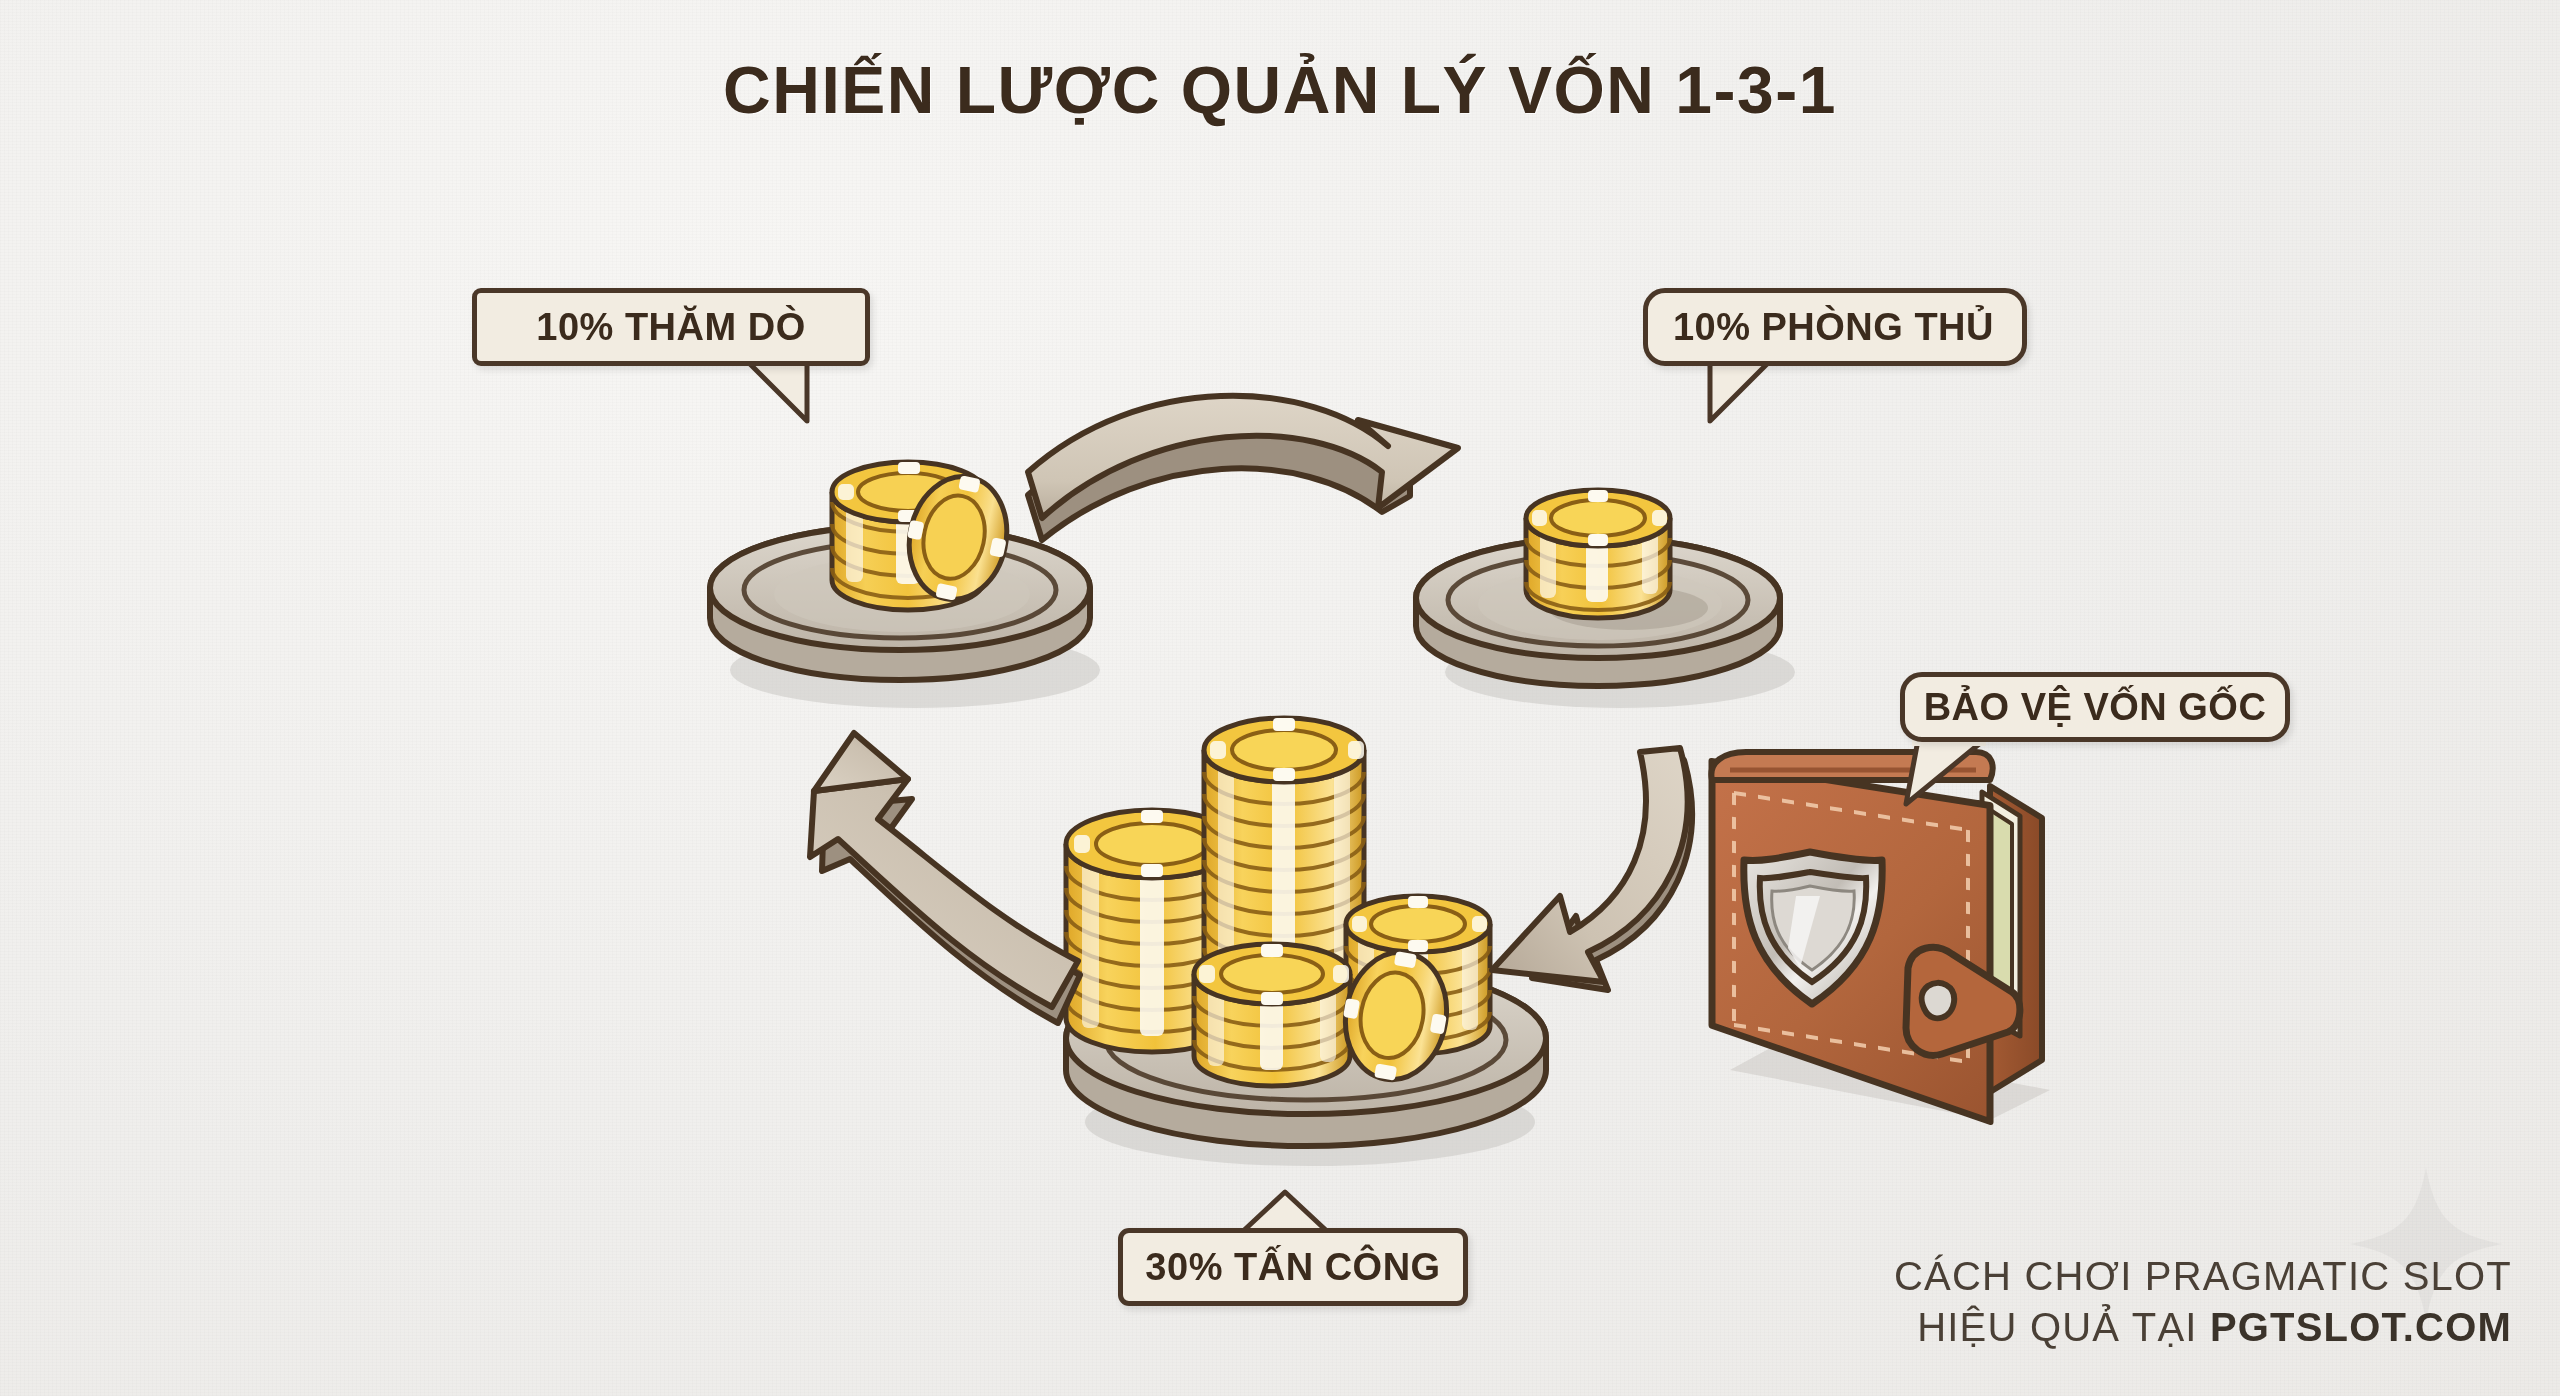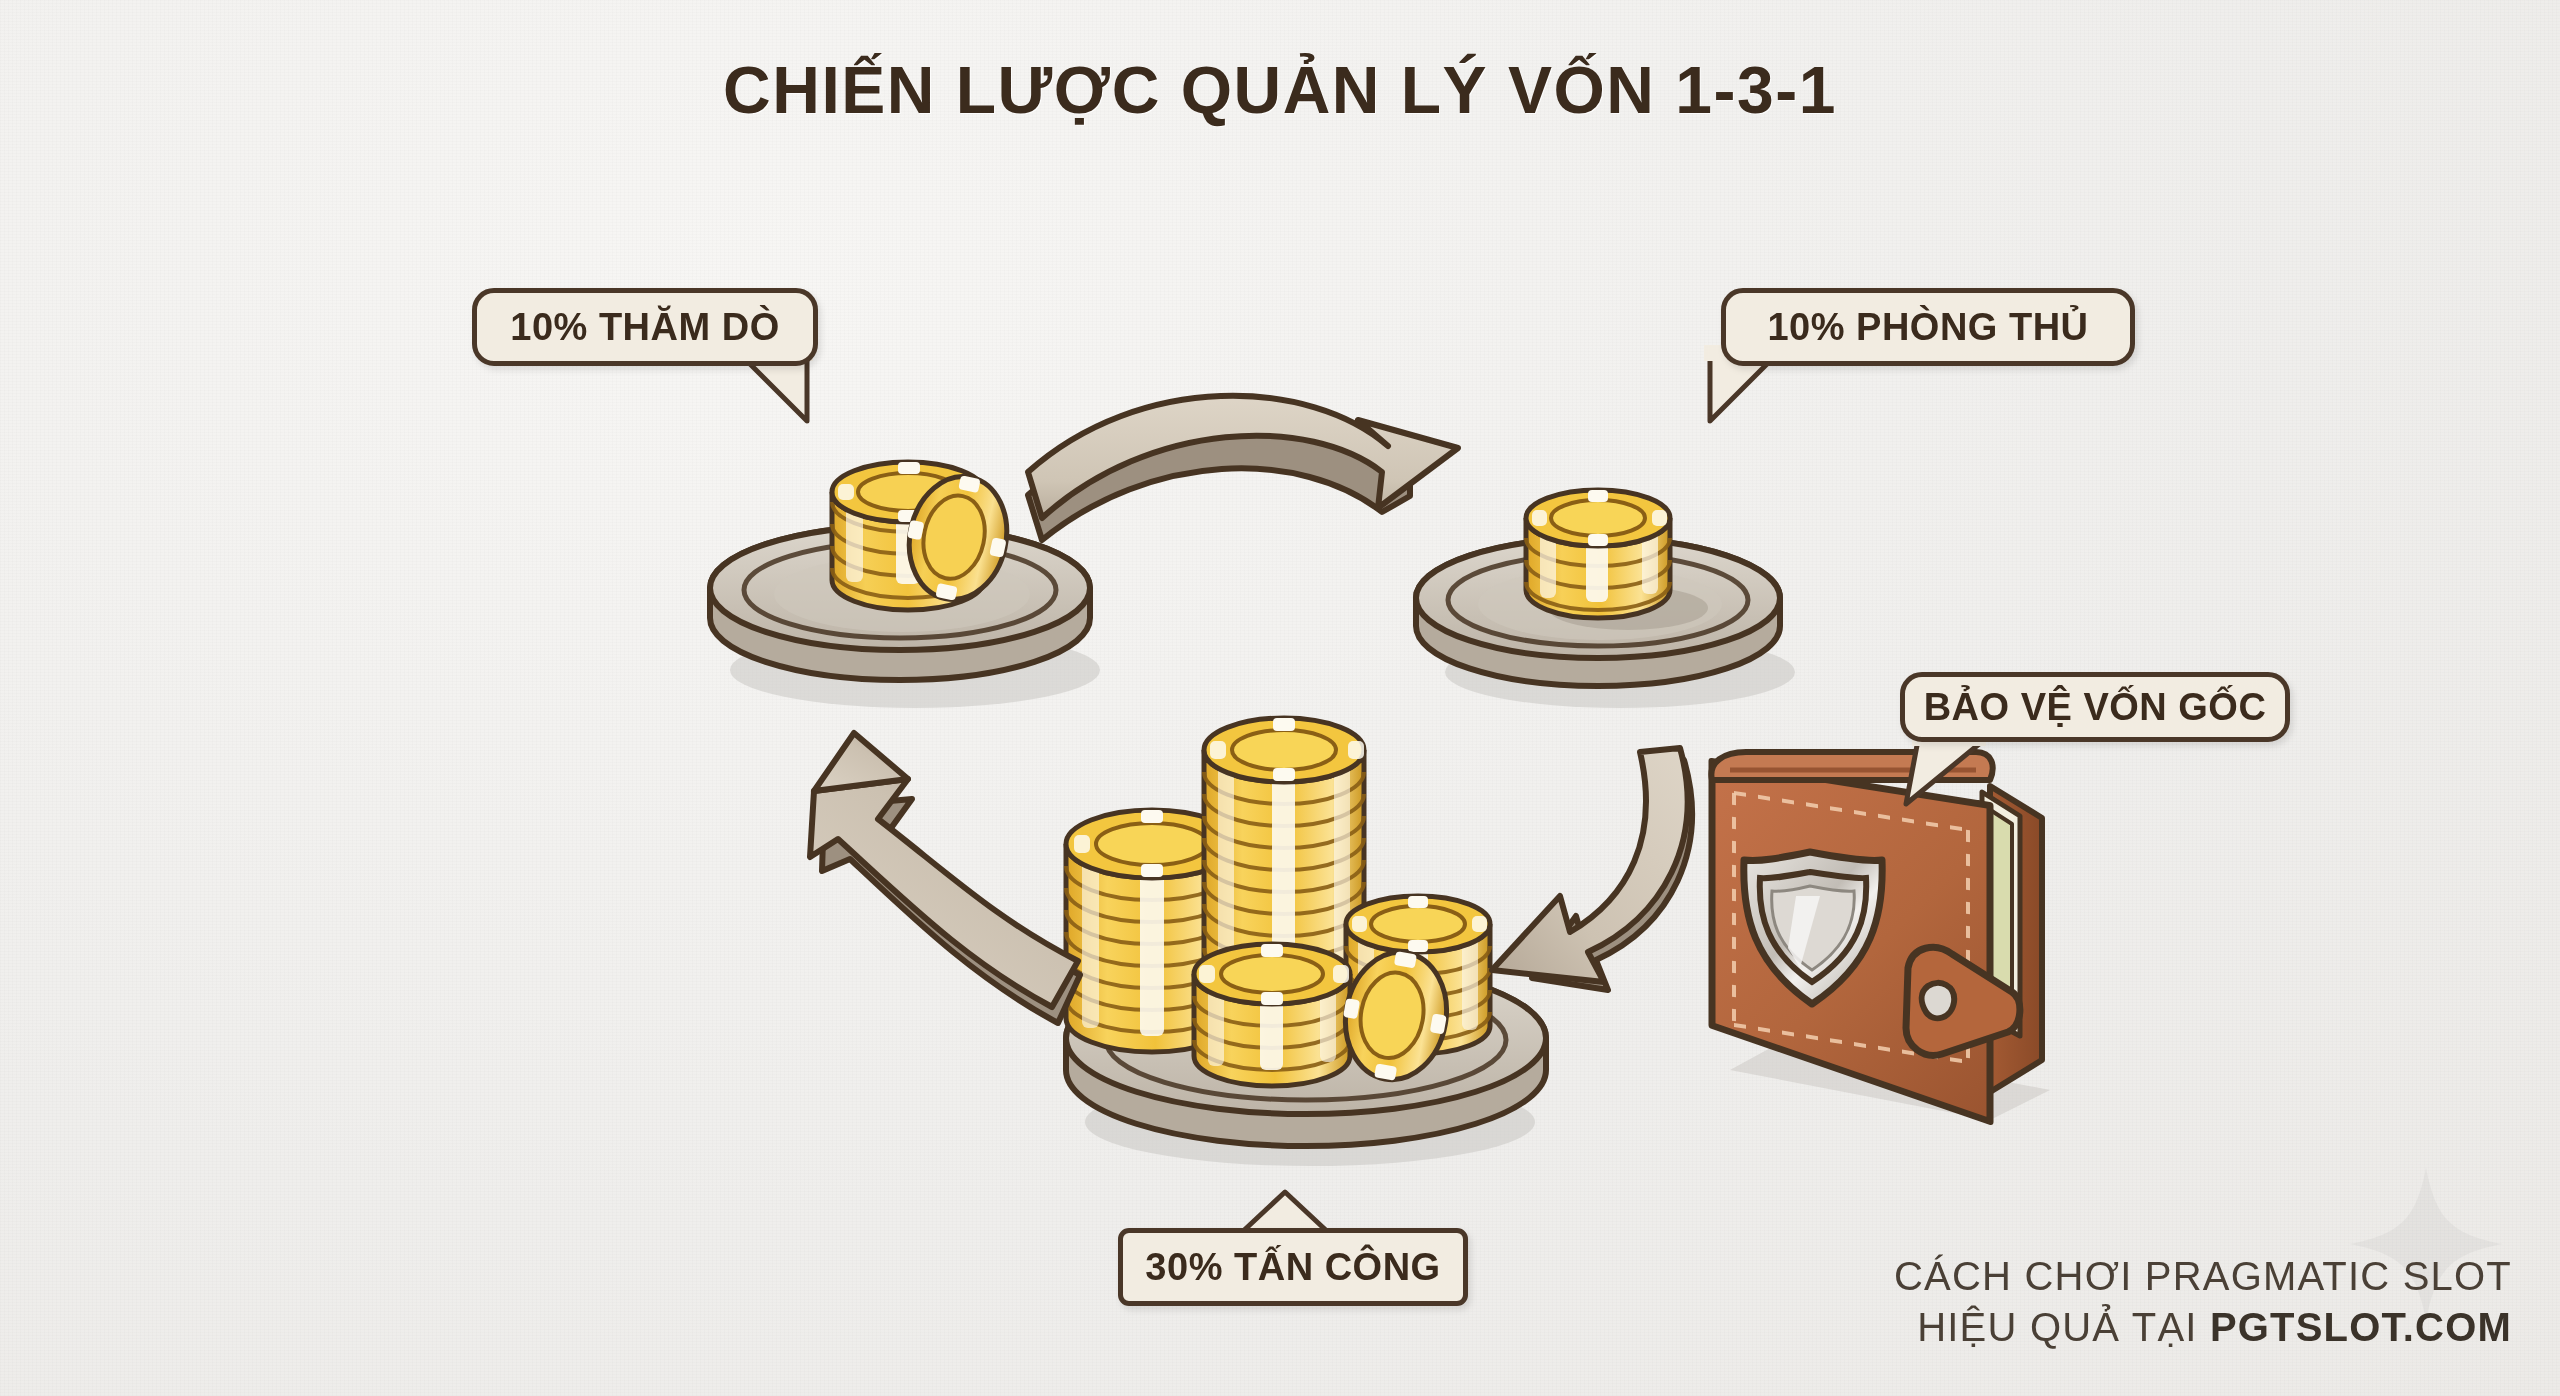--- a/index.html
+++ b/index.html
@@ -429,31 +429,31 @@
       <path d="M238,246 C250,238 266,246 264,262 C262,278 244,284 236,272 C230,262 230,252 238,246 Z" fill="#dcd8d2" stroke="#473422" stroke-width="6"></path>
     </svg>
   </div>
 
   <div class="tailwrap" style="left:735px;top:355px;">
     <svg width="90" height="80" viewBox="0 0 90 80">
       <path d="M6,0 L72,0 L72,66 Z" fill="#f2ece1" stroke="#4a3728" stroke-width="5" stroke-linejoin="round"></path>
       <rect x="4" y="-10" width="74" height="16" fill="#f2ece1"></rect>
     </svg>
   </div>
-  <div class="bubble" style="left:472px;top:288px;width:346px;height:78px;">
+  <div class="bubble" style="left:472px;top:288px;width:398px;height:78px;border-radius:9px;">
     <span>10% THĂM DÒ</span>
   </div>
 
   <div class="tailwrap" style="left:1692px;top:355px;">
     <svg width="90" height="80" viewBox="0 0 90 80">
       <path d="M84,0 L18,0 L18,66 Z" fill="#f2ece1" stroke="#4a3728" stroke-width="5" stroke-linejoin="round"></path>
       <rect x="12" y="-10" width="74" height="16" fill="#f2ece1"></rect>
     </svg>
   </div>
-  <div class="bubble" style="left:1721px;top:288px;width:414px;height:78px;">
+  <div class="bubble" style="left:1643px;top:288px;width:384px;height:78px;justify-content:flex-end;">
     <span>10% PHÒNG THỦ</span>
   </div>
 
   <div class="tailwrap" style="left:1900px;top:740px;">
     <svg width="90" height="80" viewBox="0 0 90 80">
       <path d="M84,0 L18,0 L6,64 Z" fill="#f2ece1" stroke="#4a3728" stroke-width="5" stroke-linejoin="round"></path>
       <rect x="12" y="-10" width="74" height="16" fill="#f2ece1"></rect>
     </svg>
   </div>
   <div class="bubble" style="left:1900px;top:672px;width:390px;height:70px;">

